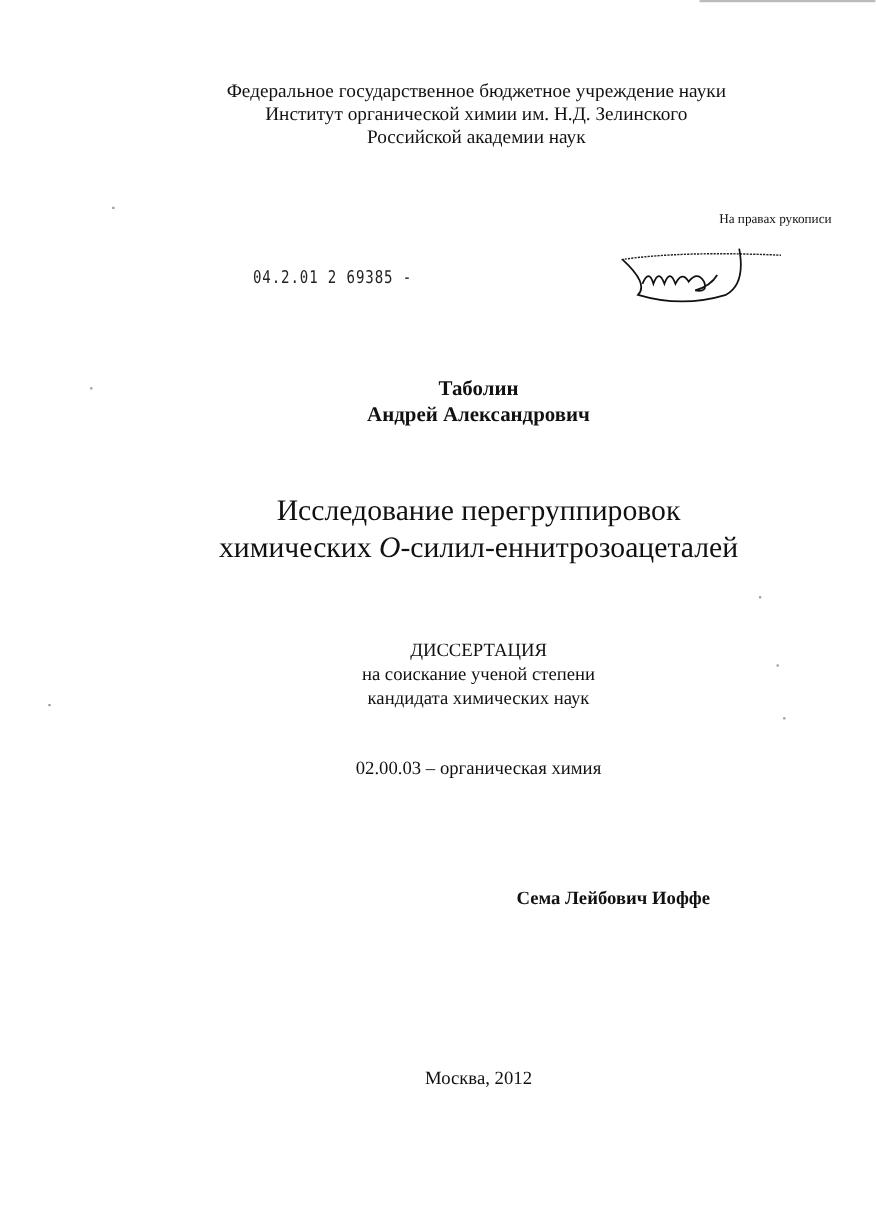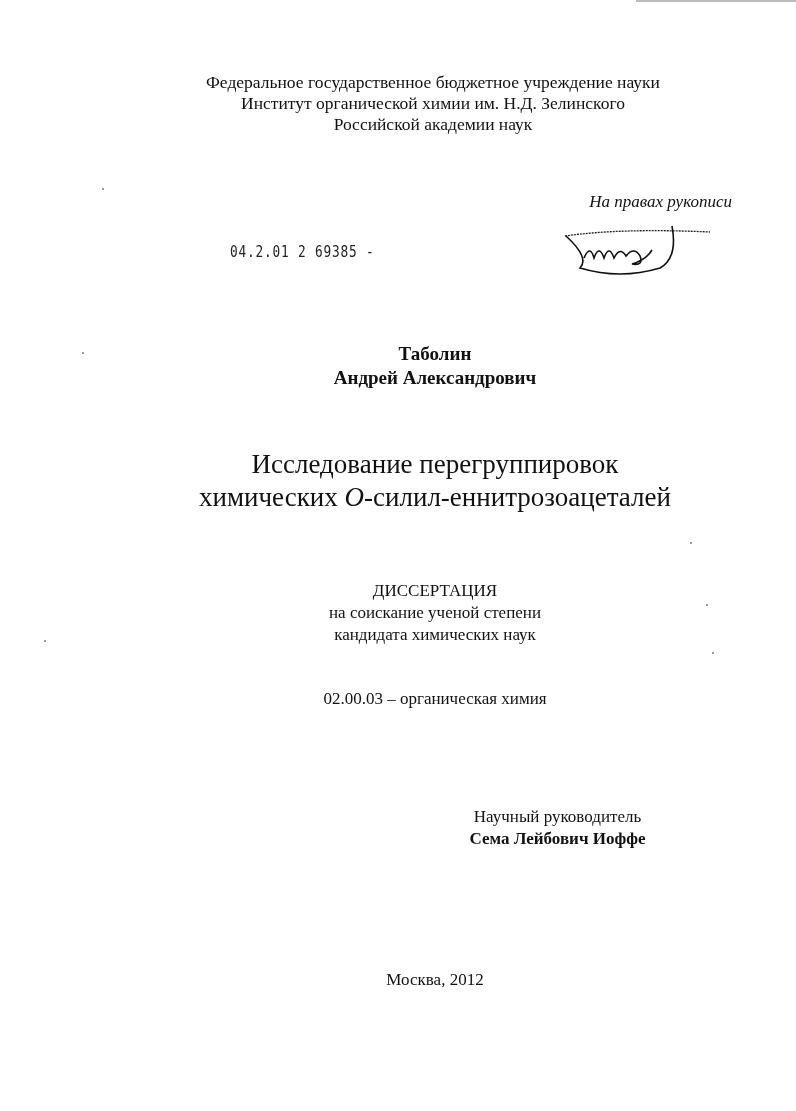--- a/index.html
+++ b/index.html
@@ -1,21 +1,21 @@
 <!DOCTYPE html>
 <html><head>
 <meta charset="utf-8">
 <style>
   html, body { margin: 0; padding: 0; background: #ffffff; }
   body { width: 796px; height: 1111px; position: relative; overflow: hidden;
          font-family: "Liberation Serif", "DejaVu Serif", serif; color: #111; }
   .abs { position: absolute; }
   .center { left: 0; width: 870px; text-align: center; }
   .institution { top: 72px; font-size: 17.5px; line-height: 21px; }
-  .rights { top: 192px; right: 64px; font-size: 17px; font-style: italic; }
+  .rights { top: 192px; right: 40px; font-size: 12px; }
   .stamp { top: 242px; left: 230px; font-family: "DejaVu Sans Mono", monospace; font-size: 16px;
            letter-spacing: 1px; transform: scaleX(0.8); transform-origin: left; color: #222; }
   .signature { top: 218px; left: 560px; width: 160px; height: 65px; }
   .author { top: 342px; font-size: 19px; font-weight: bold; line-height: 24px; }
   .title { top: 448px; font-size: 27px; line-height: 33px; }
   .title i { font-style: italic; }
   .dtype { top: 580px; font-size: 17px; line-height: 22px; }
   .specialty { top: 689px; font-size: 17px; }
   .supervisor { top: 806px; left: 400px; width: 315px; text-align: center; font-size: 17px; line-height: 22px; }
   .supervisor .name { font-weight: bold; }
@@ -62,17 +62,16 @@
 
 <div class="abs center dtype">
   <div>ДИССЕРТАЦИЯ</div>
   <div>на соискание ученой степени</div>
   <div>кандидата химических наук</div>
 </div>
 
 <div class="abs center specialty">02.00.03 – органическая химия</div>
 
 <div class="abs supervisor">
-  <div>Научный руководитель</div>
   <div class="name">Сема Лейбович Иоффе</div>
 </div>
 
 <div class="abs center city">Москва, 2012</div>
 
 </body></html>

